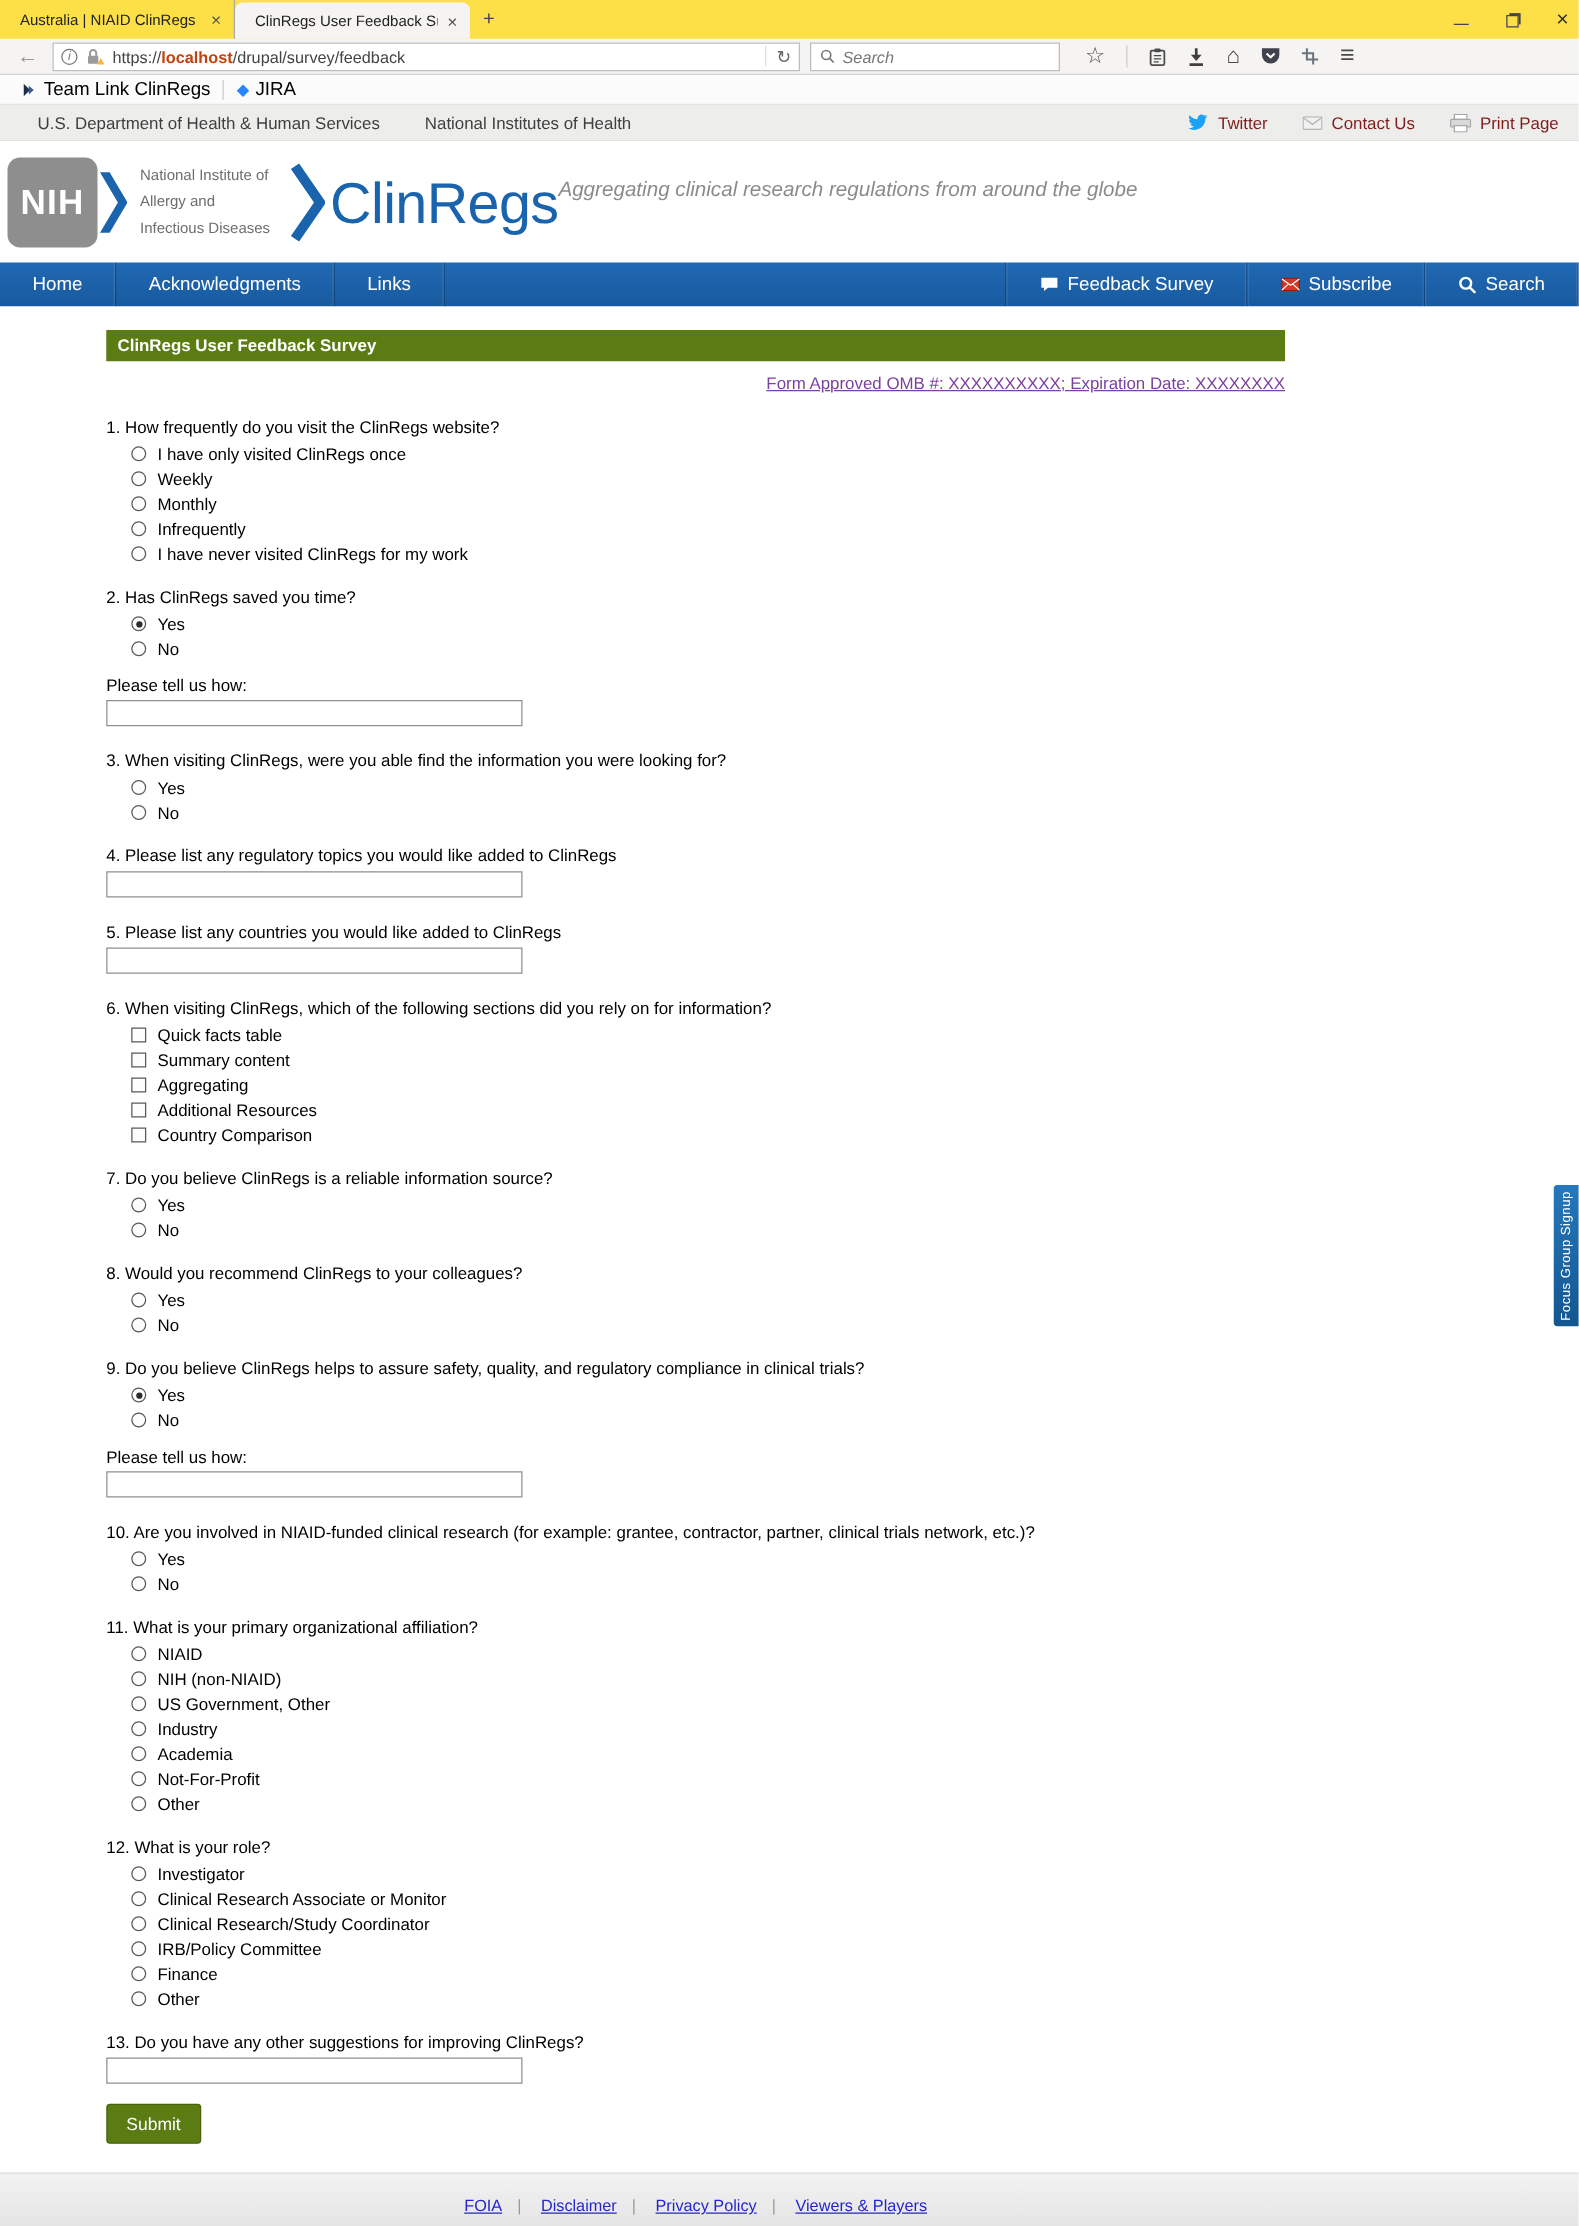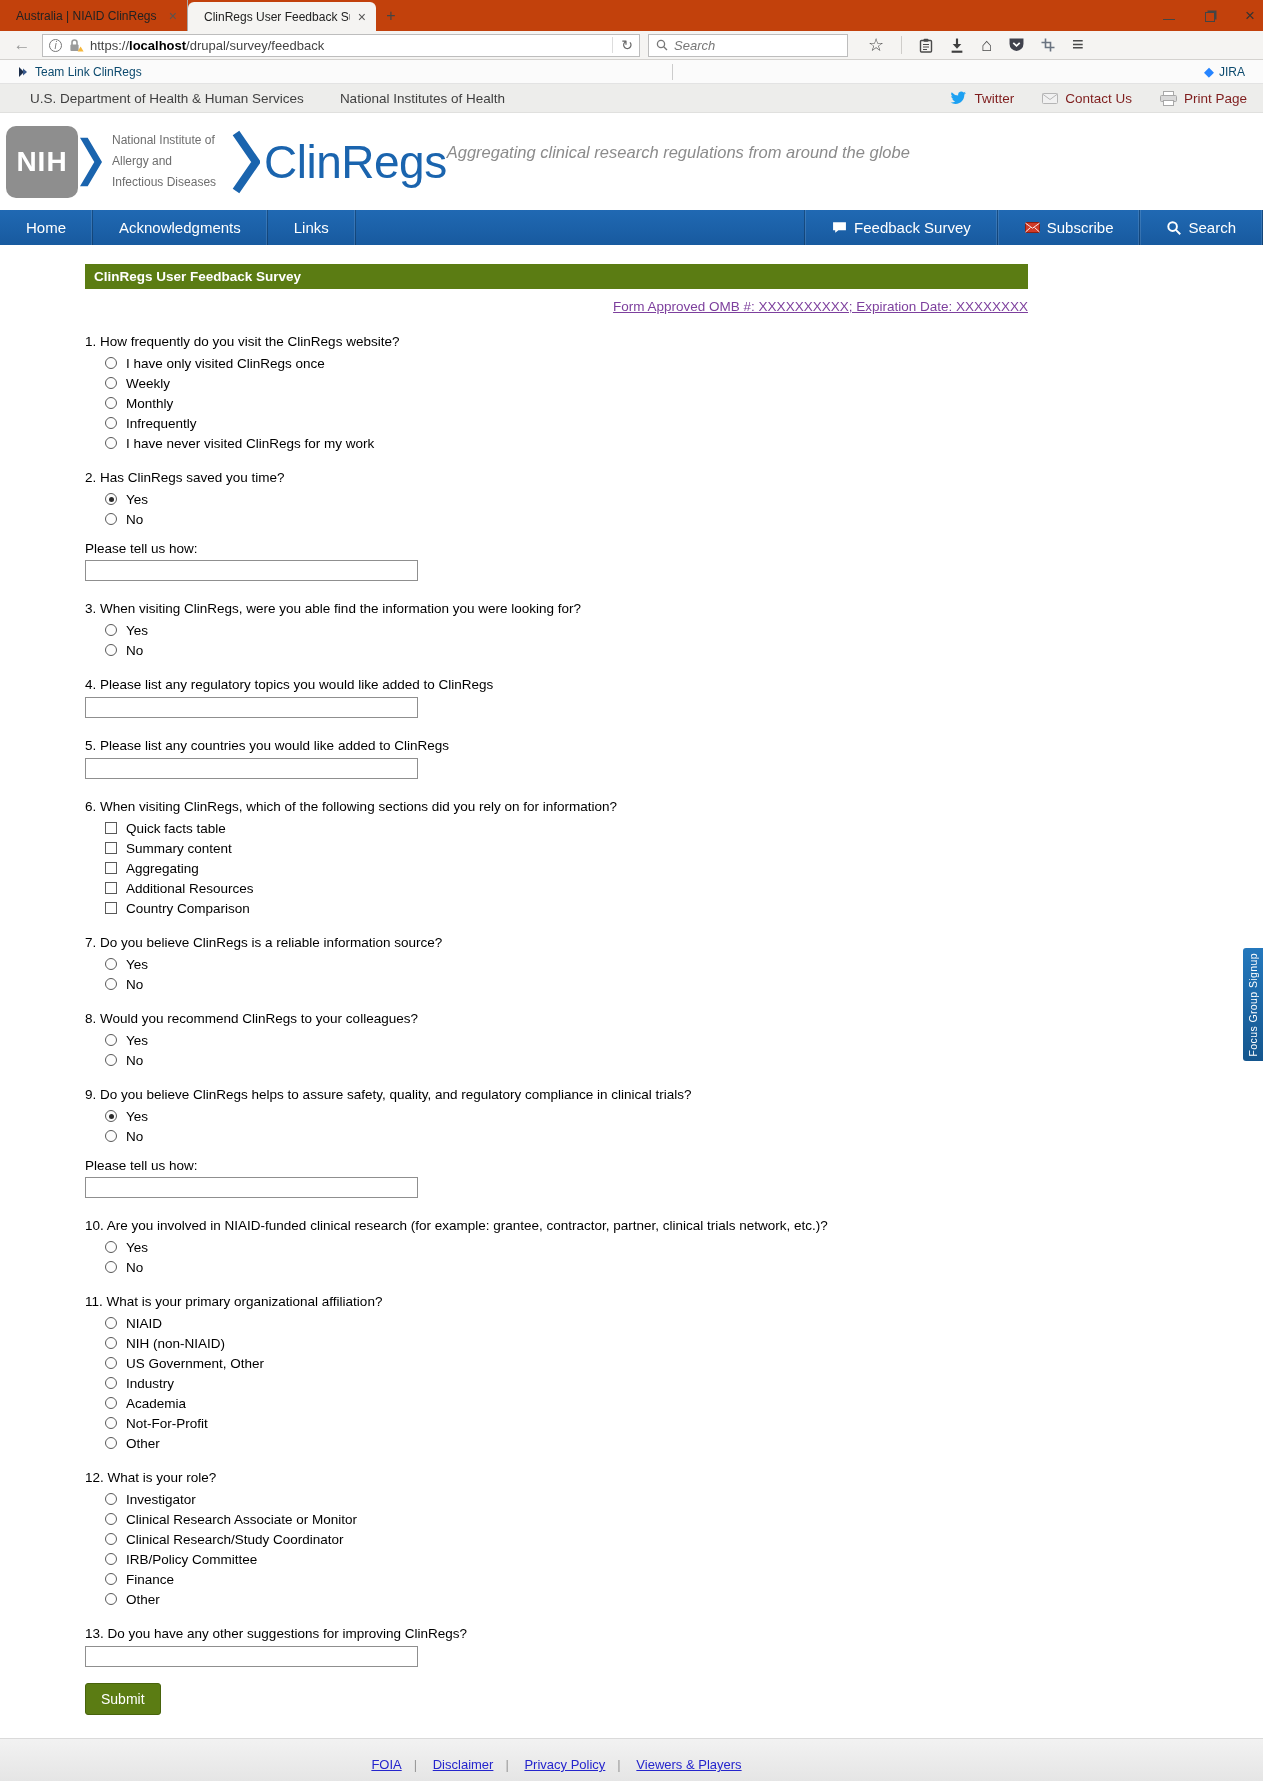--- a/index.html
+++ b/index.html
@@ -1,20 +1,20 @@
 <!DOCTYPE html>
 <html><head>
 <meta charset="utf-8">
 <style>
   * { margin:0; padding:0; box-sizing:border-box; }
   body { font-family:"Liberation Sans", sans-serif; background:#fff; }
   .page { position:relative; width:1263px; height:1781px; background:#fff; overflow:hidden; }
 
   
-  .tabbar { height:31px; background:#c2410c; display:flex; align-items:stretch; position:relative; }
+  .tabbar { height:31px; background:#fde047; display:flex; align-items:stretch; position:relative; }
   .tab { display:flex; align-items:center; padding:0 10px 0 16px; font-size:12px; color:#222; width:188px; position:relative; }
   .tab.inactive { border-right:1px solid #a8a8a8; }
   .tab.active { background:#f5f4f2; border-radius:6px 6px 0 0; margin-top:2px; }
   .tab-title { flex:1 1 auto; white-space:nowrap; overflow:hidden; }
   .tab-close { color:#555; font-size:14px; margin-left:8px; cursor:default; }
   .tab-close::before { content:"×"; }
   .newtab { width:30px; display:flex; align-items:center; justify-content:center; color:#444; font-size:16px; }
   .newtab::before { content:"+"; }
   .win-controls { position:absolute; right:8px; top:0; height:31px; display:flex; align-items:center; gap:30px; }
   .wc { width:12px; height:12px; position:relative; }
@@ -23,33 +23,33 @@
   .wc-close { color:#333; font-size:17px; line-height:12px; }
   .wc-close::before { content:"×"; }
 
   .toolbar { height:29px; background:#f5f4f2; border-bottom:1px solid #d4d2cf; display:flex; align-items:center; padding:0 10px; gap:8px; }
   .back-btn { color:#9a9a9a; font-size:17px; width:24px; text-align:center; }
   .back-btn::before { content:"←"; }
   .urlbar { display:flex; align-items:center; background:#fff; border:1px solid #bdbdbd; height:23px; width:598px; padding:0 6px; gap:6px; }
   .info-ic { width:13px; height:13px; border:1px solid #777; border-radius:50%; color:#777; font-size:10px; line-height:12px; text-align:center; font-style:italic; }
   .info-ic::before { content:"i"; }
   .url-text { flex:1; font-size:13px; color:#444; white-space:nowrap; overflow:hidden; }
-  .url-text b { color:#000000; font-weight:bold; }
+  .url-text b { color:#c2410c; font-weight:bold; }
   .reload-btn { color:#666; font-size:14px; border-left:1px solid #ddd; padding-left:8px; }
   .reload-btn::before { content:"↻"; }
   .searchbox { display:flex; align-items:center; background:#fff; border:1px solid #bdbdbd; height:23px; width:200px; padding:0 7px; gap:6px; }
   .search-ph { font-size:13px; font-style:italic; color:#777; }
   .tb-icons { display:flex; align-items:center; gap:17px; margin-left:12px; }
   .glyph-ic { color:#4a4a4a; font-size:16px; line-height:16px; }
   .star-ic::before { content:"☆"; font-size:18px; }
   .home-ic::before { content:"⌂"; font-size:18px; }
   .menu-ic::before { content:"≡"; font-size:20px; }
   .sep-v { width:1px; height:18px; background:#cfcdca; }
 
-  .bookmarkbar { height:24px; background:#fbfbfb; border-bottom:1px solid #e3e3e3; display:flex; align-items:center; padding:0 10px; font-size:12px; color:#0c4a6e;justify-content:space-between; }
+  .bookmarkbar { height:24px; background:#fbfbfb; border-bottom:1px solid #e3e3e3; display:flex; align-items:center; padding:0 10px; font-size:15px; color:#000000; }
   .bm-item { display:flex; align-items:center; gap:5px; padding:0 8px; }
   .bm-sep { width:1px; height:16px; background:#ccc; margin:0 2px; }
   .jira-ic { color:#2684ff; font-size:13px; }
   .jira-ic::before { content:"◆"; }
 
   
   .govbar { height:29px; background:#ededeb; border-bottom:1px solid #e0e0de; display:flex; align-items:center; padding:0 16px; font-size:13.5px; color:#3f3f3f; }
   .gov-left { display:flex; gap:36px;margin-left:14px; }
   .gov-right { margin-left:auto; display:flex; gap:28px; align-items:center; color:#7f1d1d; }
   .gov-util { display:flex; align-items:center; gap:7px; }

